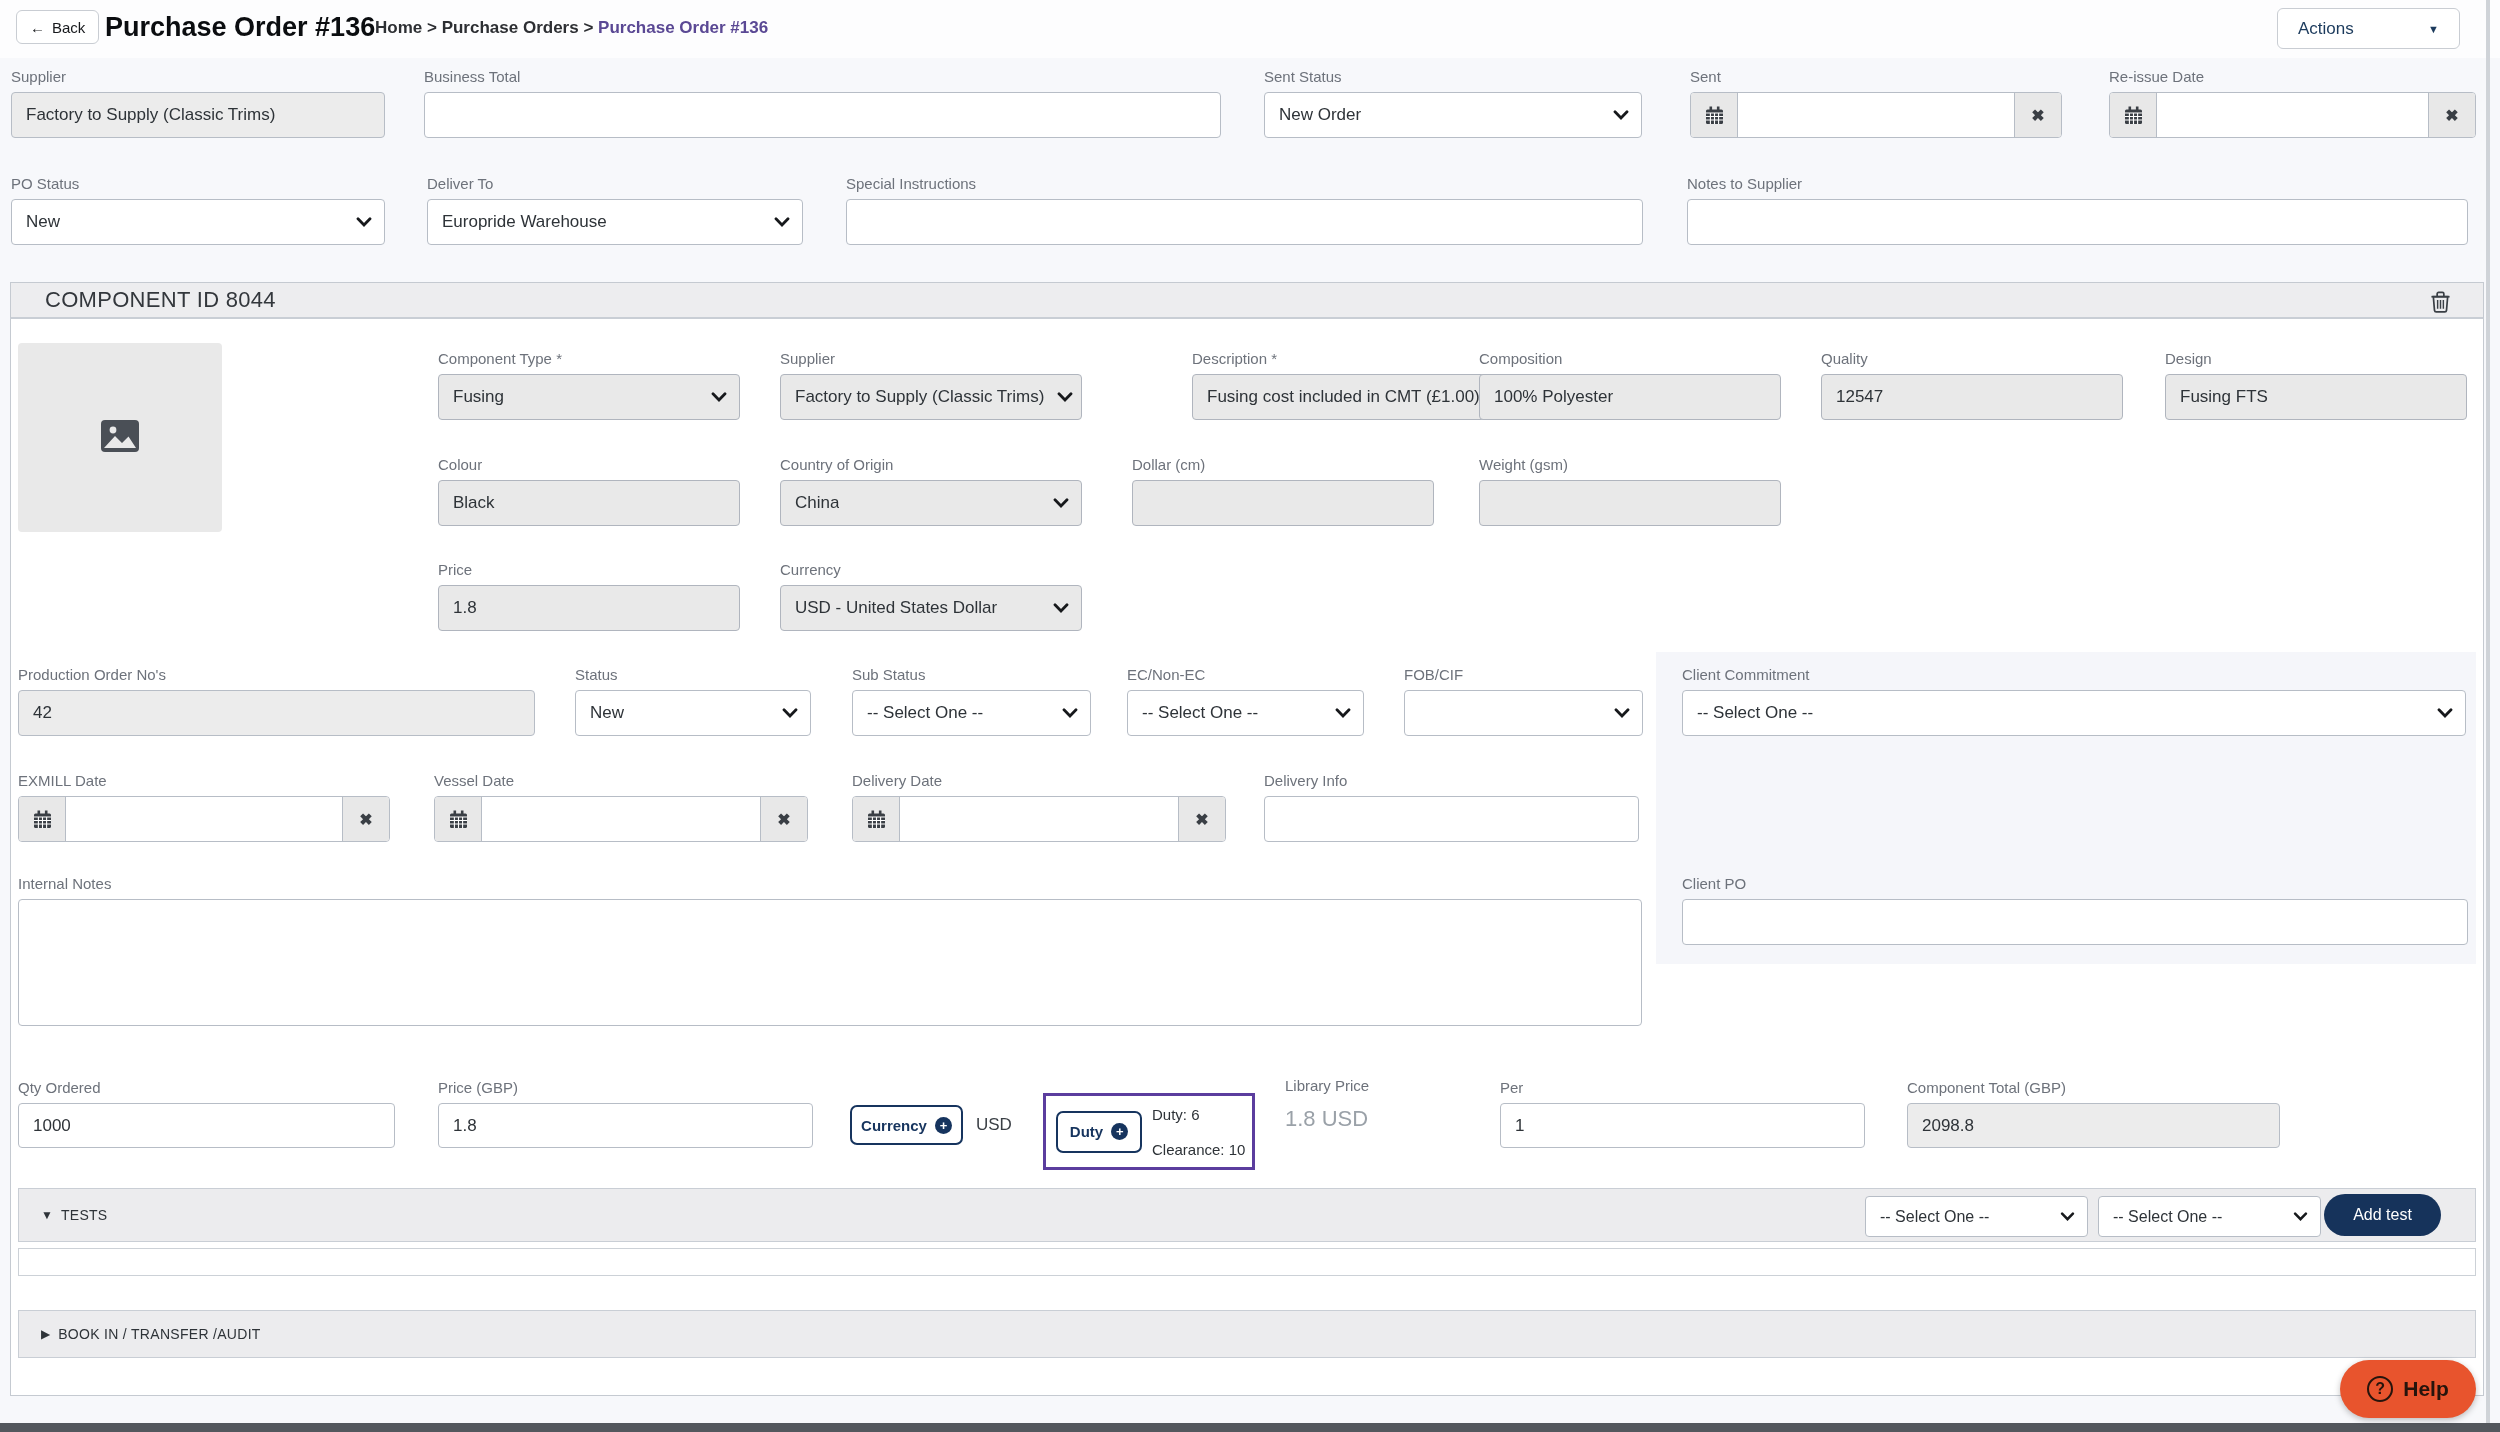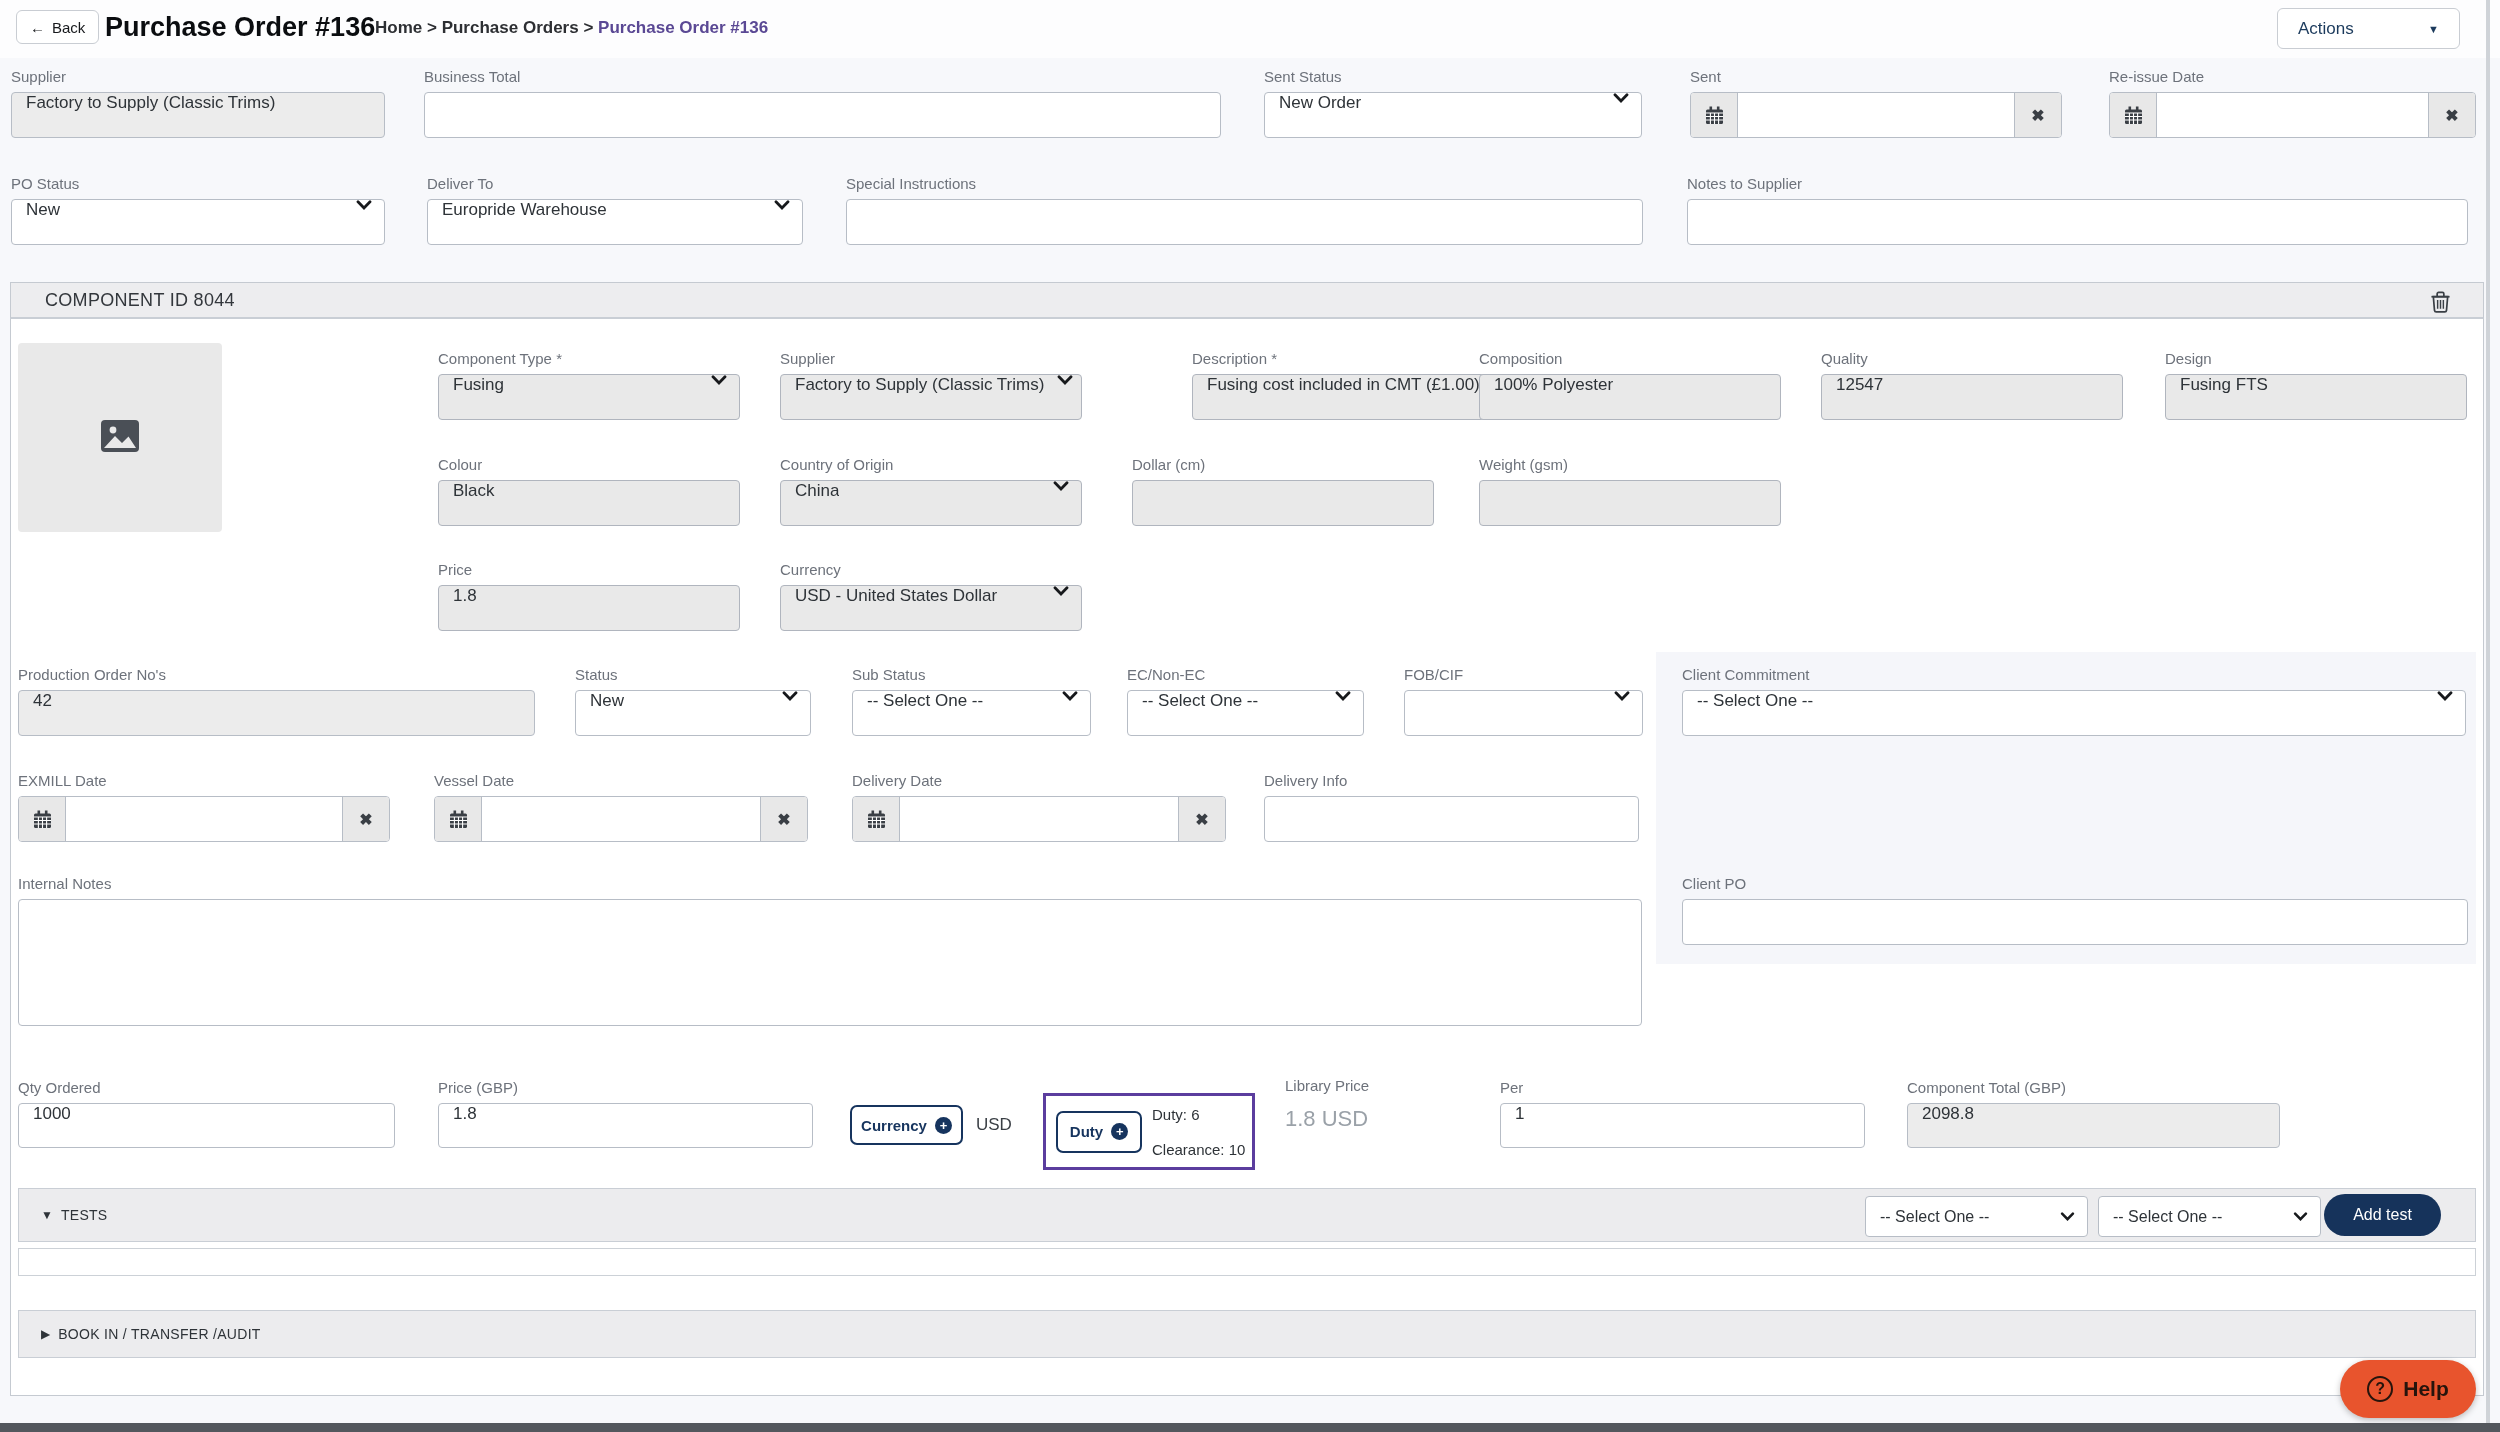--- a/index.html
+++ b/index.html
@@ -11,36 +11,36 @@
   .btn{box-sizing:border-box;display:flex;align-items:center;background:#fff;border:1px solid #c9cdd3;border-radius:6px;color:#17191c;cursor:pointer;}
   .back-btn{left:16px;top:10px;height:34px;padding:0 13px;font-size:15px;gap:7px;}
   .page-title{left:105px;top:12px;font-size:27px;font-weight:bold;color:#0b0d10;white-space:nowrap;}
   .breadcrumb{left:375px;top:18px;font-size:17px;font-weight:600;color:#2d2f33;white-space:nowrap;}
   .breadcrumb .crumb-current{color:#5a4894;}
   .actions-btn{left:2277px;top:8px;width:183px;height:41px;justify-content:space-between;padding:0 20px;color:#1b3a5c;font-size:17px;}
   .caret{font-size:11px;color:#1b3a5c;}
   
   .field{position:absolute;}
   .lbl{display:block;font-size:15px;color:#6d727b;margin-bottom:7px;white-space:nowrap;}
-  .inp{box-sizing:border-box;width:100%;height:46px;background:#fff;border:1px solid #b7bdc6;border-radius:4px;display:flex;align-items:flex-start;padding:0 14px;font-size:17px;color:#2e3338;overflow:hidden;white-space:nowrap;}
+  .inp{box-sizing:border-box;width:100%;height:46px;background:#fff;border:1px solid #b7bdc6;border-radius:4px;display:flex;align-items:center;padding:0 14px;font-size:17px;color:#2e3338;overflow:hidden;white-space:nowrap;}
   .inp.ro{background:#ececec;}
   .inp.dis{background:#e9e9e9;border-color:#b0b5be;}
   .sel{justify-content:space-between;padding-right:12px;}
   .sel .val{overflow:hidden;text-overflow:clip;white-space:nowrap;}
   .chev{flex:0 0 auto;margin-left:6px;display:flex;align-items:center;}
   .dategrp{box-sizing:border-box;display:flex;height:46px;background:#fff;border:1px solid #b7bdc6;border-radius:4px;overflow:hidden;}
   .addon{flex:0 0 46px;background:#e8e8e8;display:flex;align-items:center;justify-content:center;}
   .addon.left{border-right:1px solid #b7bdc6;}
   .addon.right{border-left:1px solid #b7bdc6;}
   .addon .x{font-size:16px;font-weight:bold;color:#3a3f45;}
   .datebody{flex:1;}
   
   .card{left:10px;top:282px;width:2474px;height:1114px;background:#fff;border:1px solid #c5cad1;box-sizing:border-box;}
   .comp-header{left:10px;top:282px;width:2474px;height:37px;background:#ededef;border:1px solid #c5cad1;border-bottom:2px solid #c9ced5;box-sizing:border-box;display:flex;align-items:center;}
-  .comp-header .txt{margin-left:34px;font-size:18px;color:#33373c;letter-spacing:.3px;}
+  .comp-header .txt{margin-left:34px;font-size:22px;color:#33373c;letter-spacing:.3px;}
   .trash{left:2428px;top:289px;width:24px;height:24px;display:flex;align-items:center;justify-content:center;cursor:pointer;}
   .imgph{left:18px;top:343px;width:204px;height:189px;background:#e9e9e9;border-radius:4px;display:flex;align-items:center;justify-content:center;}
   .client-panel{left:1656px;top:652px;width:820px;height:312px;background:#f5f6fa;}
   .notes-area{box-sizing:border-box;width:100%;height:127px;background:#fff;border:1px solid #b7bdc6;border-radius:4px;}
   
   .navy-btn{box-sizing:border-box;display:flex;align-items:center;justify-content:center;gap:8px;background:#fff;border:2px solid #16345e;border-radius:7px;color:#16345e;font-size:15px;font-weight:600;cursor:pointer;}
   .plus-ic{width:17px;height:17px;border-radius:50%;background:#16345e;color:#fff;font-size:13px;font-weight:bold;line-height:17px;text-align:center;}
   .usd-txt{font-size:17px;color:#3a3f45;}
   .duty-box{box-sizing:border-box;left:1043px;top:1093px;width:212px;height:77px;border:3px solid #5b3d9e;display:flex;align-items:center;padding:0 10px;gap:10px;background:#fff;}
   .duty-lines{display:flex;flex-direction:column;justify-content:space-between;height:52px;font-size:15px;color:#2e3338;white-space:nowrap;}

